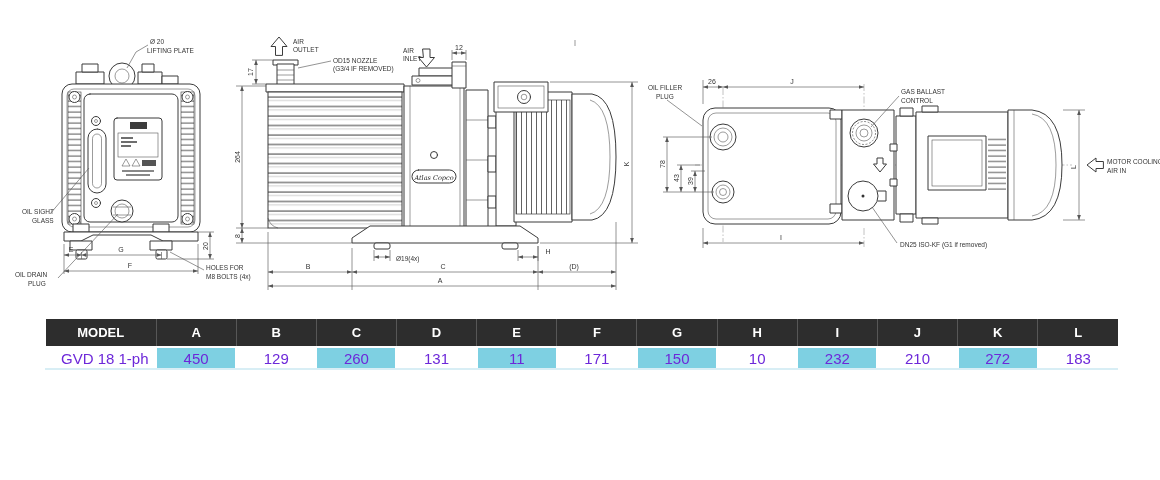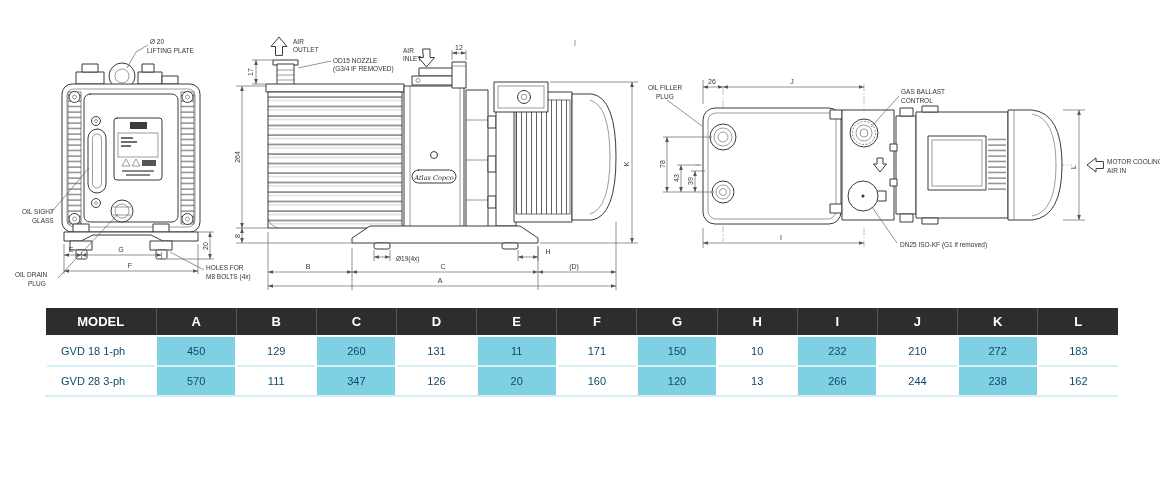--- a/index.html
+++ b/index.html
@@ -14,25 +14,25 @@
   .dim{fill:none;stroke:#5a5a5a;stroke-width:.65}
   .dima{fill:none;stroke:#5a5a5a;stroke-width:.65;marker-start:url(#ar);marker-end:url(#ar)}
   .cl{fill:none;stroke:#8f8f8f;stroke-width:.55;stroke-dasharray:7 2 1.5 2}
   .bar{fill:#6e6e6e}
   svg text{font-family:"Liberation Sans",sans-serif}
   .t{font-size:7px;fill:#333}
   .t2{font-size:6.5px;fill:#333}
   .logo{font-family:"DejaVu Serif",serif;font-style:italic;font-size:6.5px;fill:#222}
 
   
-  #spec-table{position:absolute;left:45px;top:308px;width:1073px;border-collapse:collapse;table-layout:fixed}
+  #spec-table{position:absolute;left:45px;top:319px;width:1073px;border-collapse:collapse;table-layout:fixed}
   #spec-table th{height:28px;background:var(--header-bg,#2d2d2d);color:var(--header-fg,#fff);
     font-size:13px;font-weight:bold;border-left:1px solid #575757;text-align:center}
   #spec-table th:first-child{border-left:none;width:110px}
-  #spec-table td{height:30px;font-size:11px;color:#0c4a6e;text-align:center;background:#fff;
+  #spec-table td{height:22px;font-size:15px;color:#6d28d9;text-align:center;background:#fff;
     border-top:2px solid var(--sep,#d8eef5);border-left:2px solid #fff}
   #spec-table tbody tr:first-child td{border-top:2px solid #fff}
   #spec-table tbody tr:last-child td{border-bottom:2px solid var(--sep,#d8eef5)}
   #spec-table td.model{text-align:left;padding-left:14px}
   #spec-table td.hl{background:var(--hl,#7ed0e2)}
 </style>
 </head>
 <body>
 
 <div id="stage">
@@ -409,31 +409,16 @@
           <td>131</td>
           <td class="hl">11</td>
           <td>171</td>
           <td class="hl">150</td>
           <td>10</td>
           <td class="hl">232</td>
           <td>210</td>
           <td class="hl">272</td>
           <td>183</td>
         </tr>
-        <tr>
-          <td class="model">GVD 28 3-ph</td>
-          <td class="hl">570</td>
-          <td>111</td>
-          <td class="hl">347</td>
-          <td>126</td>
-          <td class="hl">20</td>
-          <td>160</td>
-          <td class="hl">120</td>
-          <td>13</td>
-          <td class="hl">266</td>
-          <td>244</td>
-          <td class="hl">238</td>
-          <td>162</td>
-        </tr>
       </tbody>
 </table>
 
 </div>
 
 </body></html>

